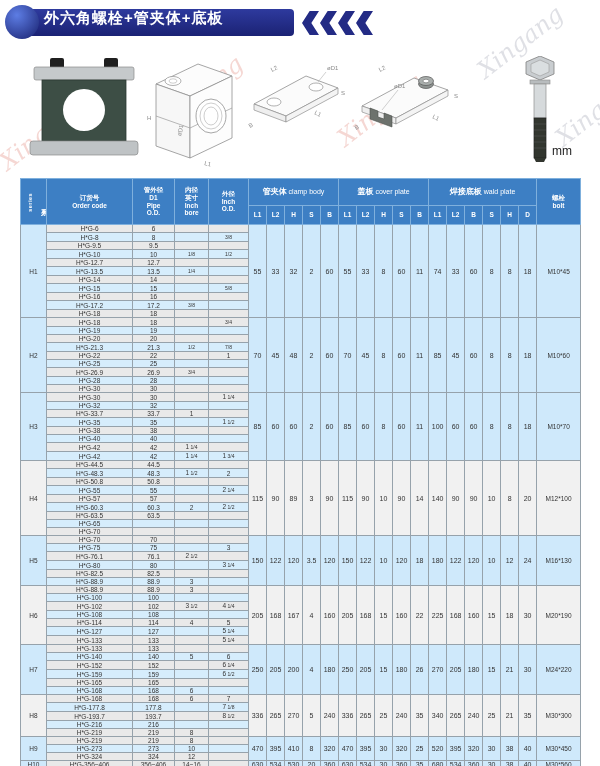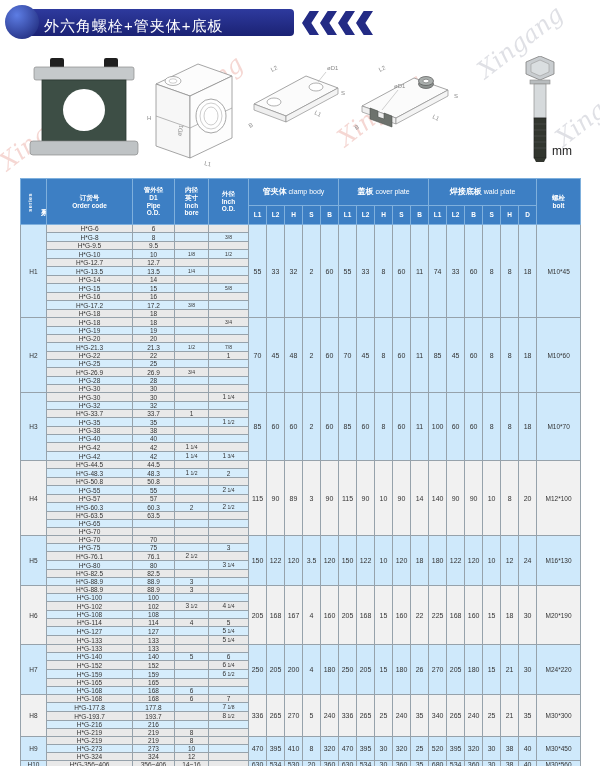--- a/index.html
+++ b/index.html
@@ -6,21 +6,21 @@
   #page{position:relative;width:600px;height:766px;background:#ffffff;overflow:hidden;
         font-family:"Liberation Sans",sans-serif;}
   
   .wm{position:absolute;font-family:"DejaVu Serif",serif;font-style:italic;
       color:rgba(225,140,130,0.35);font-size:24px;transform:rotate(-38deg);
       pointer-events:none;z-index:0;}
   .wm.gray{color:rgba(140,145,160,0.28);}
   
   .banner-bar{position:absolute;left:16px;top:9px;width:278px;height:27px;
       background:linear-gradient(#2e3a9e,#1b2274);border-radius:4px;color:#fff;
-      display:flex;align-items:flex-end;padding-left:28px;font-size:15px;font-weight:normal;
+      display:flex;align-items:flex-start;padding-left:28px;font-size:15px;font-weight:bold;
       letter-spacing:1px;z-index:2;box-sizing:border-box;}
   .banner-circle{position:absolute;left:5px;top:5px;width:34px;height:34px;border-radius:50%;
       background:radial-gradient(circle at 35% 30%,#5d7de4,#18206e);z-index:3;}
   .chevrons{position:absolute;left:302px;top:11px;display:flex;gap:1px;z-index:2;}
   .chev{width:17px;height:24px;background:#232b85;
       clip-path:polygon(45% 0,100% 0,55% 50%,100% 100%,45% 100%,0 50%);}
   
   .fig{position:absolute;z-index:1;}
   .dim{font-size:6px;fill:#8a8a8a;font-family:"Liberation Sans",sans-serif;}
   .unit-label{position:absolute;left:552px;top:144px;font-size:12px;font-weight:normal;color:#222;z-index:2;}

